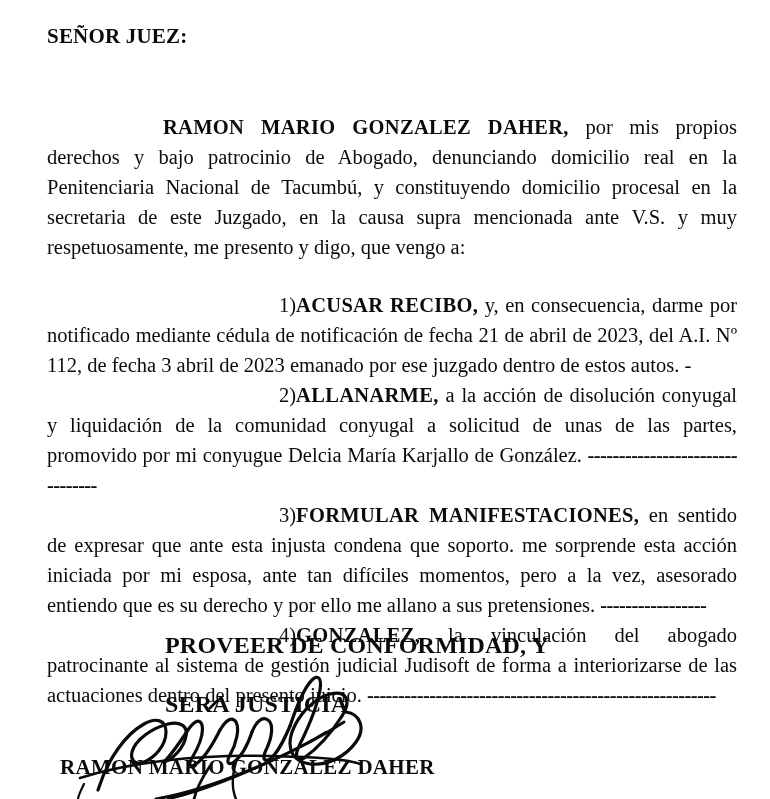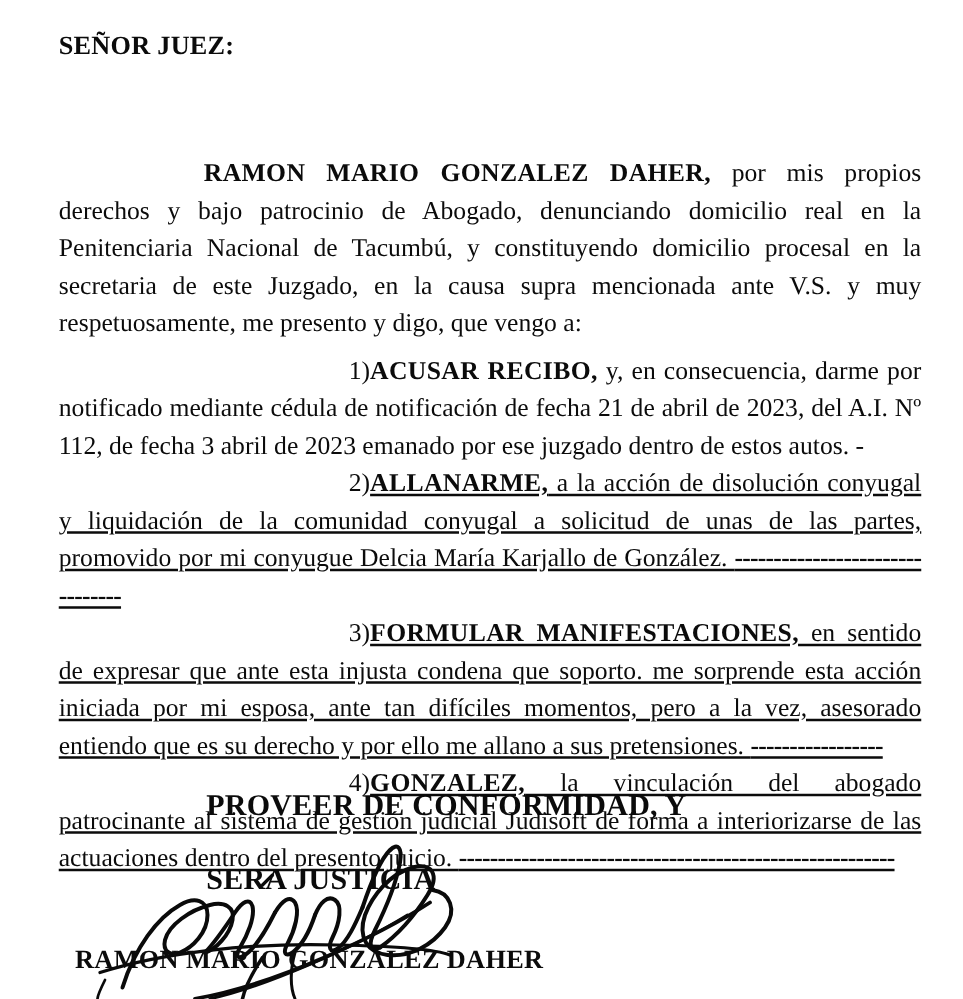--- a/index.html
+++ b/index.html
@@ -33,41 +33,40 @@
     font-weight: bold;
     font-size: 21px;
     letter-spacing: 0.2px;
     white-space: nowrap;
   }
 
   
   .body-block {
     position: absolute;
     left: 47px;
-    top: 124px;
+    top: 112px;
     width: 690px;
   }
 
   p.para {
     margin: 0;
     font-size: 20.5px;
     line-height: 30px;
     text-align: justify;
     text-justify: inter-word;
     text-indent: 116px;
     hyphens: none;
   }
 
   p.para.gap-before {
-    margin-top: 8px;
+    margin-top: 28px;
   }
 
   p.para.tight {
     margin-top: 0px;
-    text-decoration: underline;
   }
 
   .lbl {
     font-weight: bold;
     letter-spacing: 0.3px;
   }
 
   .num {
     display: inline-block;
     min-width: 68px;

